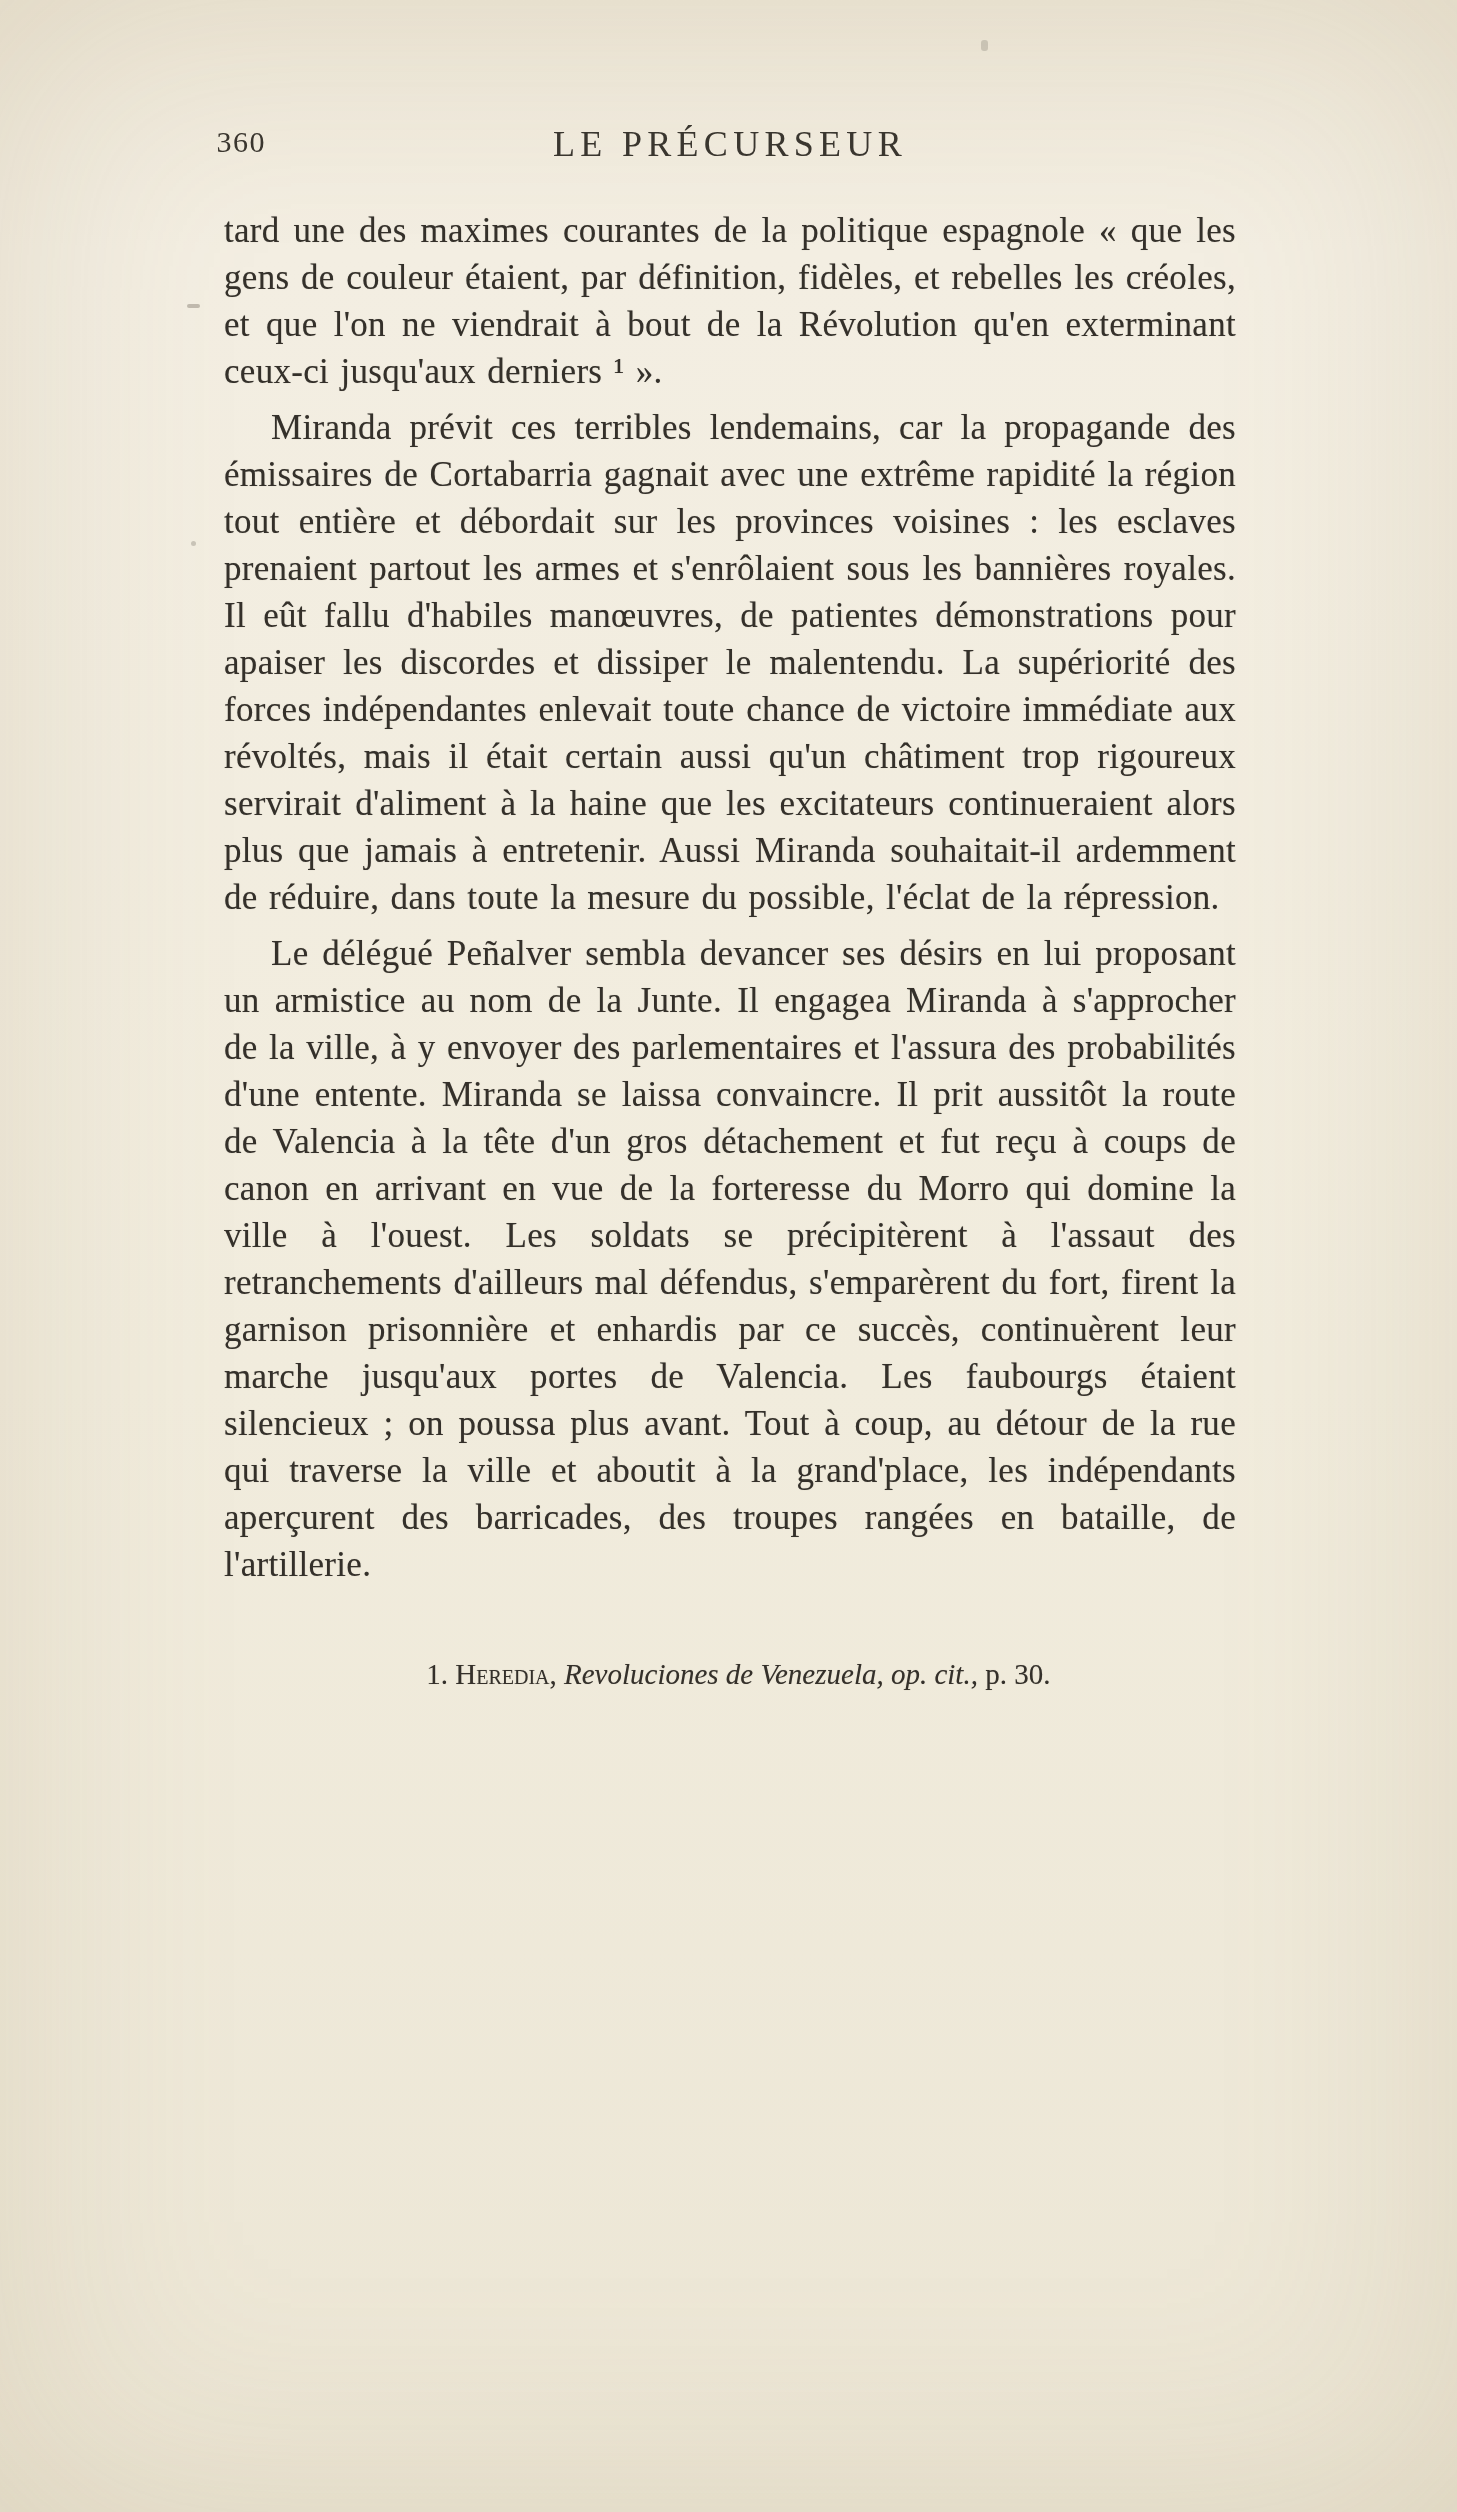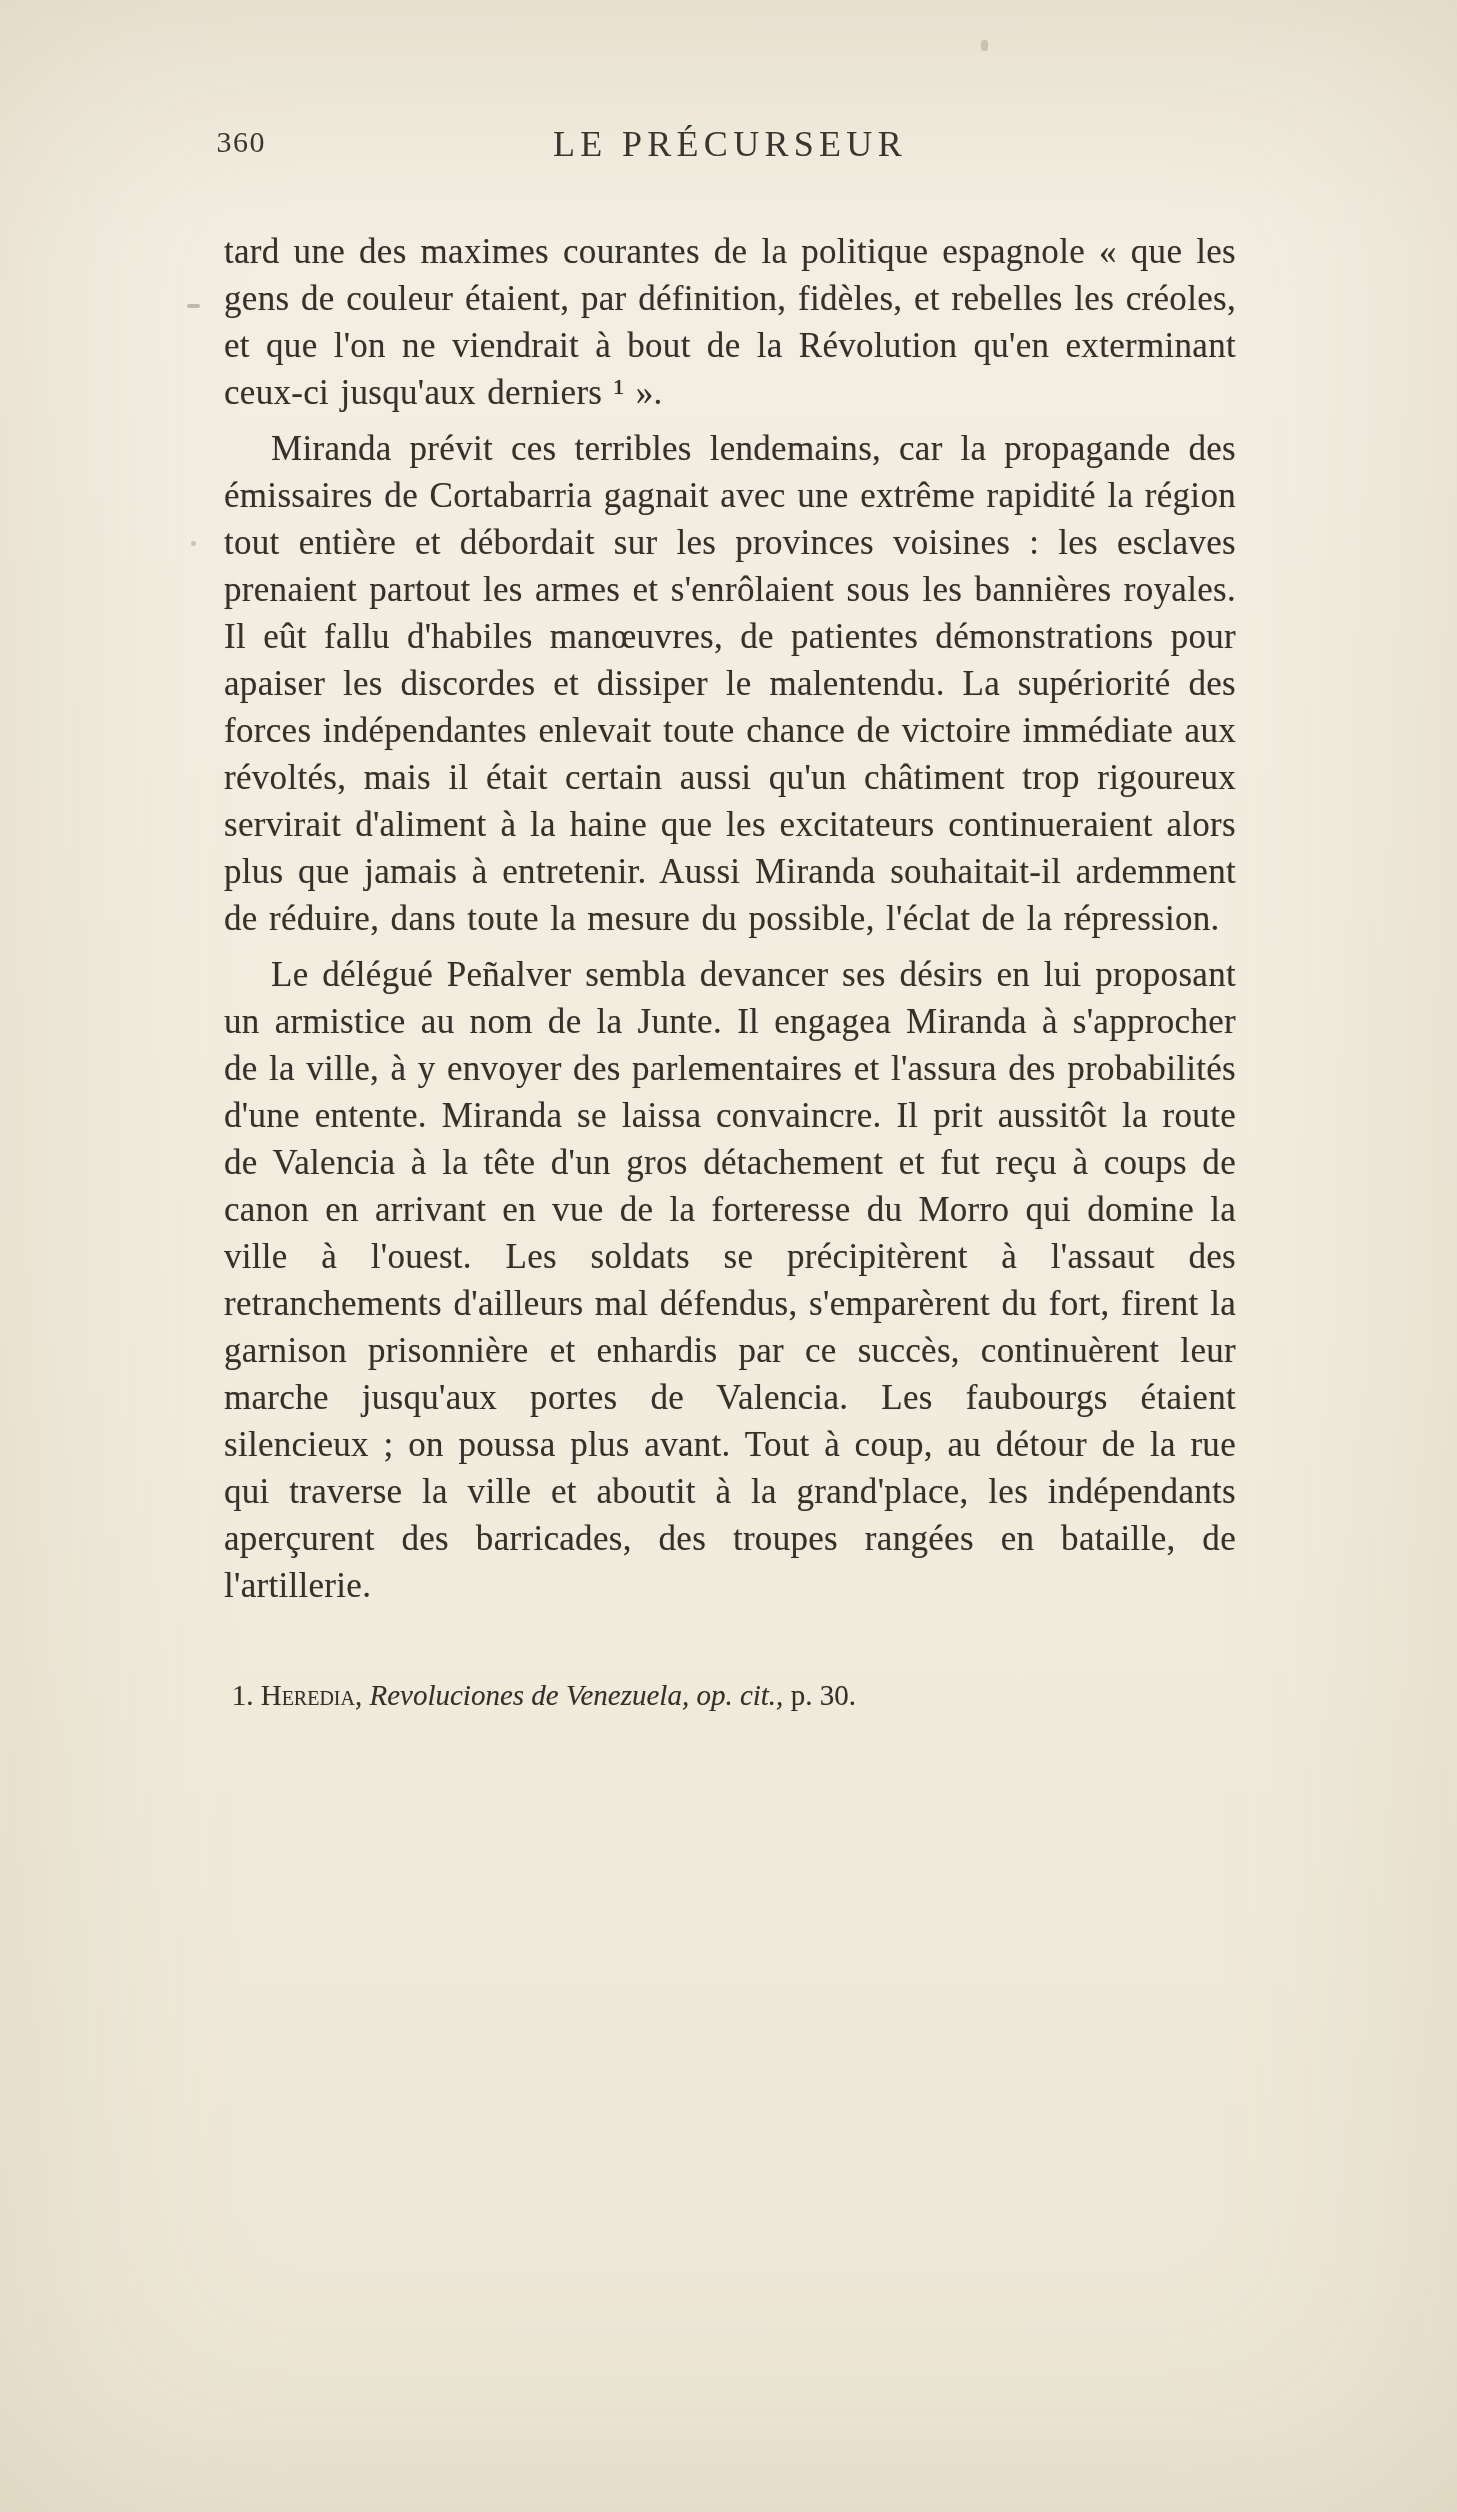--- a/index.html
+++ b/index.html
@@ -20,21 +20,21 @@
   .text-block {
     position: absolute;
     left: 215px;
     top: 120px;
     width: 1030px;
   }
 
   .page-header {
     position: relative;
     height: 44px;
-    margin-bottom: 64px;
+    margin-bottom: 43px;
   }
   .page-number {
     position: absolute;
     left: 1.5px;
     top: 4.6px;
     font-size: 30px;
     letter-spacing: 1.5px;
     color: #3a362f;
   }
   .running-title {
@@ -65,20 +65,21 @@
     text-indent: 0;
   }
 
   .footnote {
     margin-top: 67px;
     font-size: 29px;
     line-height: 38px;
     text-indent: 16.7px;
     color: #34302a;
     text-shadow: 0 0 0.8px rgba(52, 48, 42, 0.3);
+    text-align: center;
   }
   .footnote .sc { font-variant: small-caps; }
   .footnote i { font-style: italic; }
 
   
   .speck {
     position: absolute;
     background: #8d867a;
     opacity: 0.5;
     border-radius: 3px;

